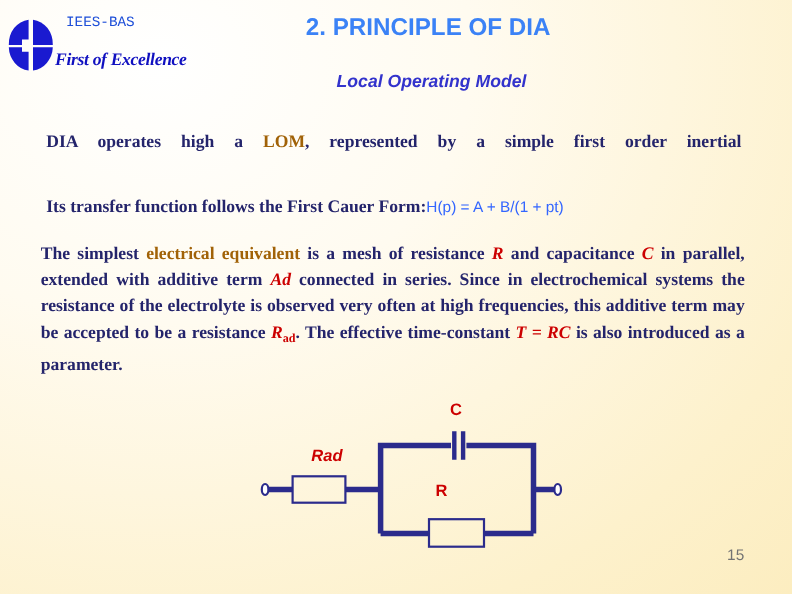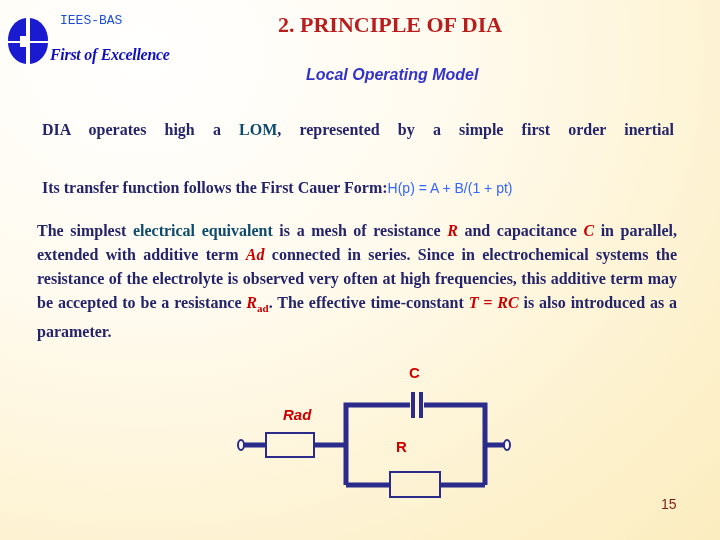--- a/index.html
+++ b/index.html
@@ -4,36 +4,36 @@
 <style>
   html, body { margin:0; padding:0; }
   body {
     width:720px; height:540px; position:relative; overflow:hidden;
     background: radial-gradient(ellipse at 20% 10%, #ffffff 0%, #fffbf0 35%, #fdf1cc 80%, #fcedc0 100%);
     font-family: "Liberation Serif", serif;
   }
   .logo { position:absolute; left:6px; top:16px; width:44px; height:50px; }
   .inst { position:absolute; left:60px; top:13px; font-size:13px; color:#1d4ed8; font-family:Liberation Mono, monospace; }
   .coe { position:absolute; left:50px; top:46px; font-size:16px; color:#1010c0; font-style:italic; font-weight:bold; font-family:"Liberation Serif", serif; letter-spacing:-0.3px; }
-  .title { position:absolute; left:278px; top:12px; font-size:22px; font-weight:bold; color:#b91c1c; font-family:Liberation Serif, serif; }
+  .title { position:absolute; left:278px; top:12px; font-size:22px; font-weight:bold; color:#3b82f6; font-family:Liberation Sans, sans-serif; }
   .subtitle { position:absolute; left:306px; top:66px; font-size:16px; font-weight:bold; font-style:italic; color:#3333cc; font-family:"Liberation Sans", sans-serif;text-align:right; }
   .p { position:absolute; color:#24246b; font-weight:bold; font-size:16px; line-height:24px; font-family:"Liberation Serif", serif; }
   .p1 { left:42px; top:118px; width:632px; text-align:justify; }
   .p1 .l1 { text-align-last:justify; display:block; }
   .p2 { left:42px; top:176px; white-space:nowrap; }
   .formula { color:#3366ff; font-family:"Liberation Sans", sans-serif; font-size:14px; font-weight:normal; }
   .p3 { left:37px; top:219px; width:640px; text-align:justify; }
-  .red { color:#0c4a6e; }
+  .red { color:#a16207; }
   .redi { color:#cc0000; font-style:italic; }
   .circuit { position:absolute; left:228px; top:360px; width:300px; height:145px; }
   .lbl { position:absolute; font-family:"Liberation Sans", sans-serif; font-weight:bold; font-size:15px; color:#cc0000; }
   .lbl-c { left:409px; top:364px; }
   .lbl-rad { left:283px; top:406px;font-style:italic; }
   .lbl-r { left:396px; top:438px; }
-  .pagenum { position:absolute; left:661px; top:496px; font-size:14px; color:#7f1d1d; font-family:"Liberation Sans", sans-serif; }
+  .pagenum { position:absolute; left:661px; top:496px; font-size:14px; color:#737373; font-family:"Liberation Sans", sans-serif; }
 </style>
 </head>
 <body>
 
 <svg class="logo" viewBox="0 0 44 50">
   <path d="M20 2 A20 22 0 0 0 2 25 L14 25 L14 20 L20 20 Z" fill="#1a1ad0"></path>
   <path d="M24 2 A20 22 0 0 1 42 25 L24 25 Z" fill="#1a1ad0"></path>
   <path d="M2 27 A20 22 0 0 0 20 48 L20 31 L14 31 L14 27 Z" fill="#1a1ad0"></path>
   <path d="M42 27 A20 22 0 0 1 24 48 L24 27 Z" fill="#1a1ad0"></path>
 </svg>

